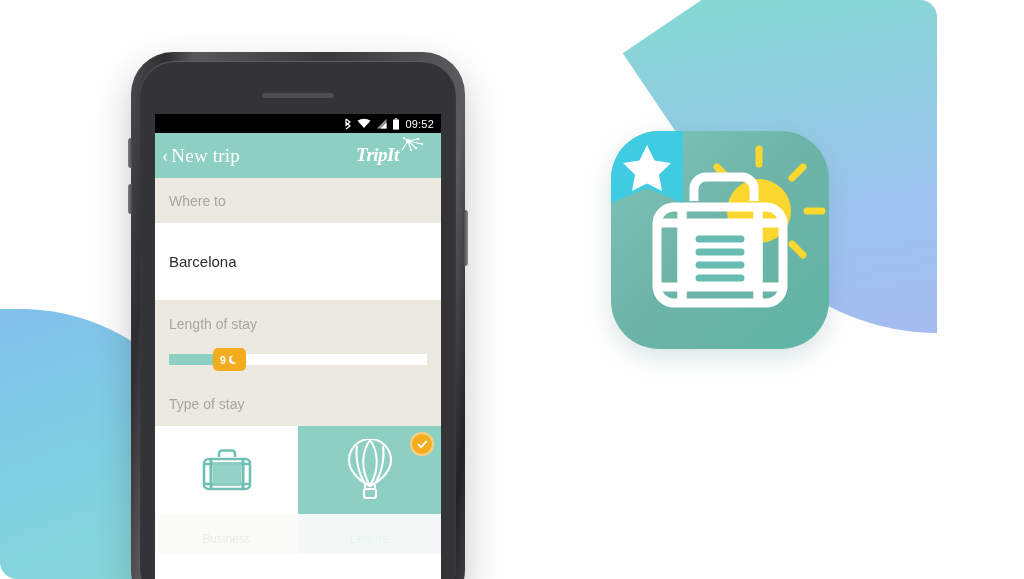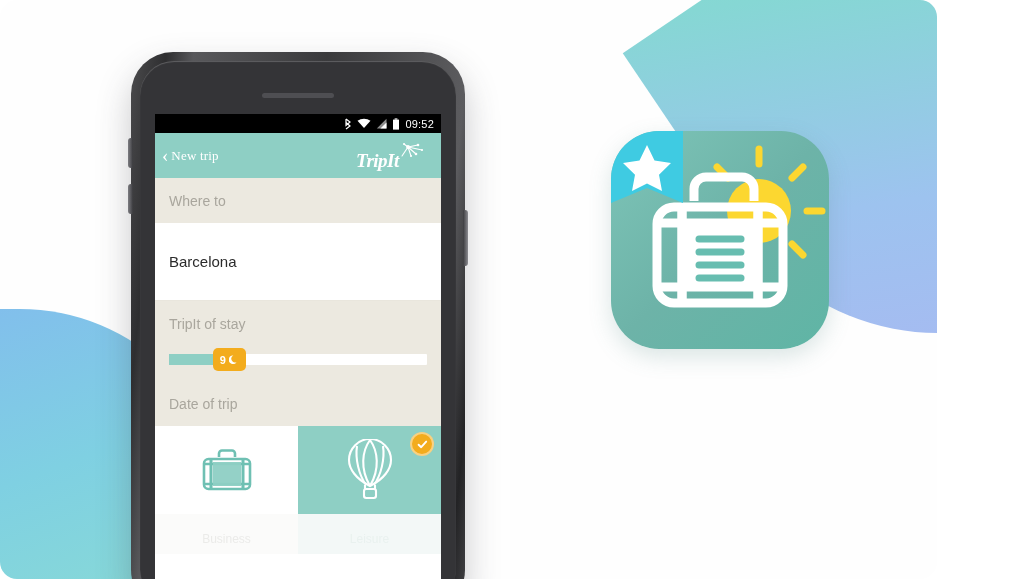--- a/index.html
+++ b/index.html
@@ -129,28 +129,28 @@
   }
   .back-chevron {
     color: #ffffff;
     font-size: 19px;
     line-height: 1;
     margin-right: 3px;
     font-family: "Liberation Serif", serif;
   }
   .appbar-title {
     color: #ffffff;
-    font-size: 13px;
+    font-size: 19px;
     font-family: "Liberation Serif", serif;
     letter-spacing: .2px;
   }
   .logo {
     position: absolute;
     right: 11px;
-    top: 9px;
+    top: 3px;
     width: 74px;
     height: 30px;
   }
   .logo-text {
     position: absolute;
     left: 0;
     bottom: 0;
     color: #ffffff;
     font-size: 19px;
     font-style: italic;
@@ -358,34 +358,34 @@
             </g>
           </svg>
           <span class="logo-text">TripIt</span>
         </div>
       </div>
 
       <div class="field-label">Where to</div>
       <div class="field-value">Barcelona</div>
 
 
-      <div class="field-label">TripIt of stay</div>
+      <div class="field-label">Length of stay</div>
       <div class="slider-wrap">
         <div class="slider-track">
           <div class="slider-fill" style="width: 25%;"></div>
           <div class="slider-thumb" style="left: 17%;">
             <span>9</span>
             <svg width="10" height="10" viewBox="0 0 10 10">
               <path d="M7.6 6.9 A4.2 4.2 0 1 1 4.3 0.6 A3.4 3.4 0 0 0 7.6 6.9 Z" fill="#ffffff"></path>
             </svg>
           </div>
         </div>
       </div>
 
-      <div class="field-label">Date of trip</div>
+      <div class="field-label">Type of stay</div>
       <div class="cards">
         <div class="card business">
           <svg width="58" height="54" viewBox="0 0 58 54">
             <g fill="none" stroke="#6fc0b3" stroke-width="2.6">
               <path d="M21 14 L21 10.5 A3 3 0 0 1 24 7.5 L34 7.5 A3 3 0 0 1 37 10.5 L37 14"></path>
               <rect x="6" y="16" width="46" height="30" rx="4.5"></rect>
               <path d="M13 16 L13 46 M45 16 L45 46"></path>
               <path d="M6 21 L52 21 M6 41 L52 41"></path>
             </g>
             <rect x="15" y="19" width="28" height="24" fill="#8ecfc4" opacity="0.95"></rect>

